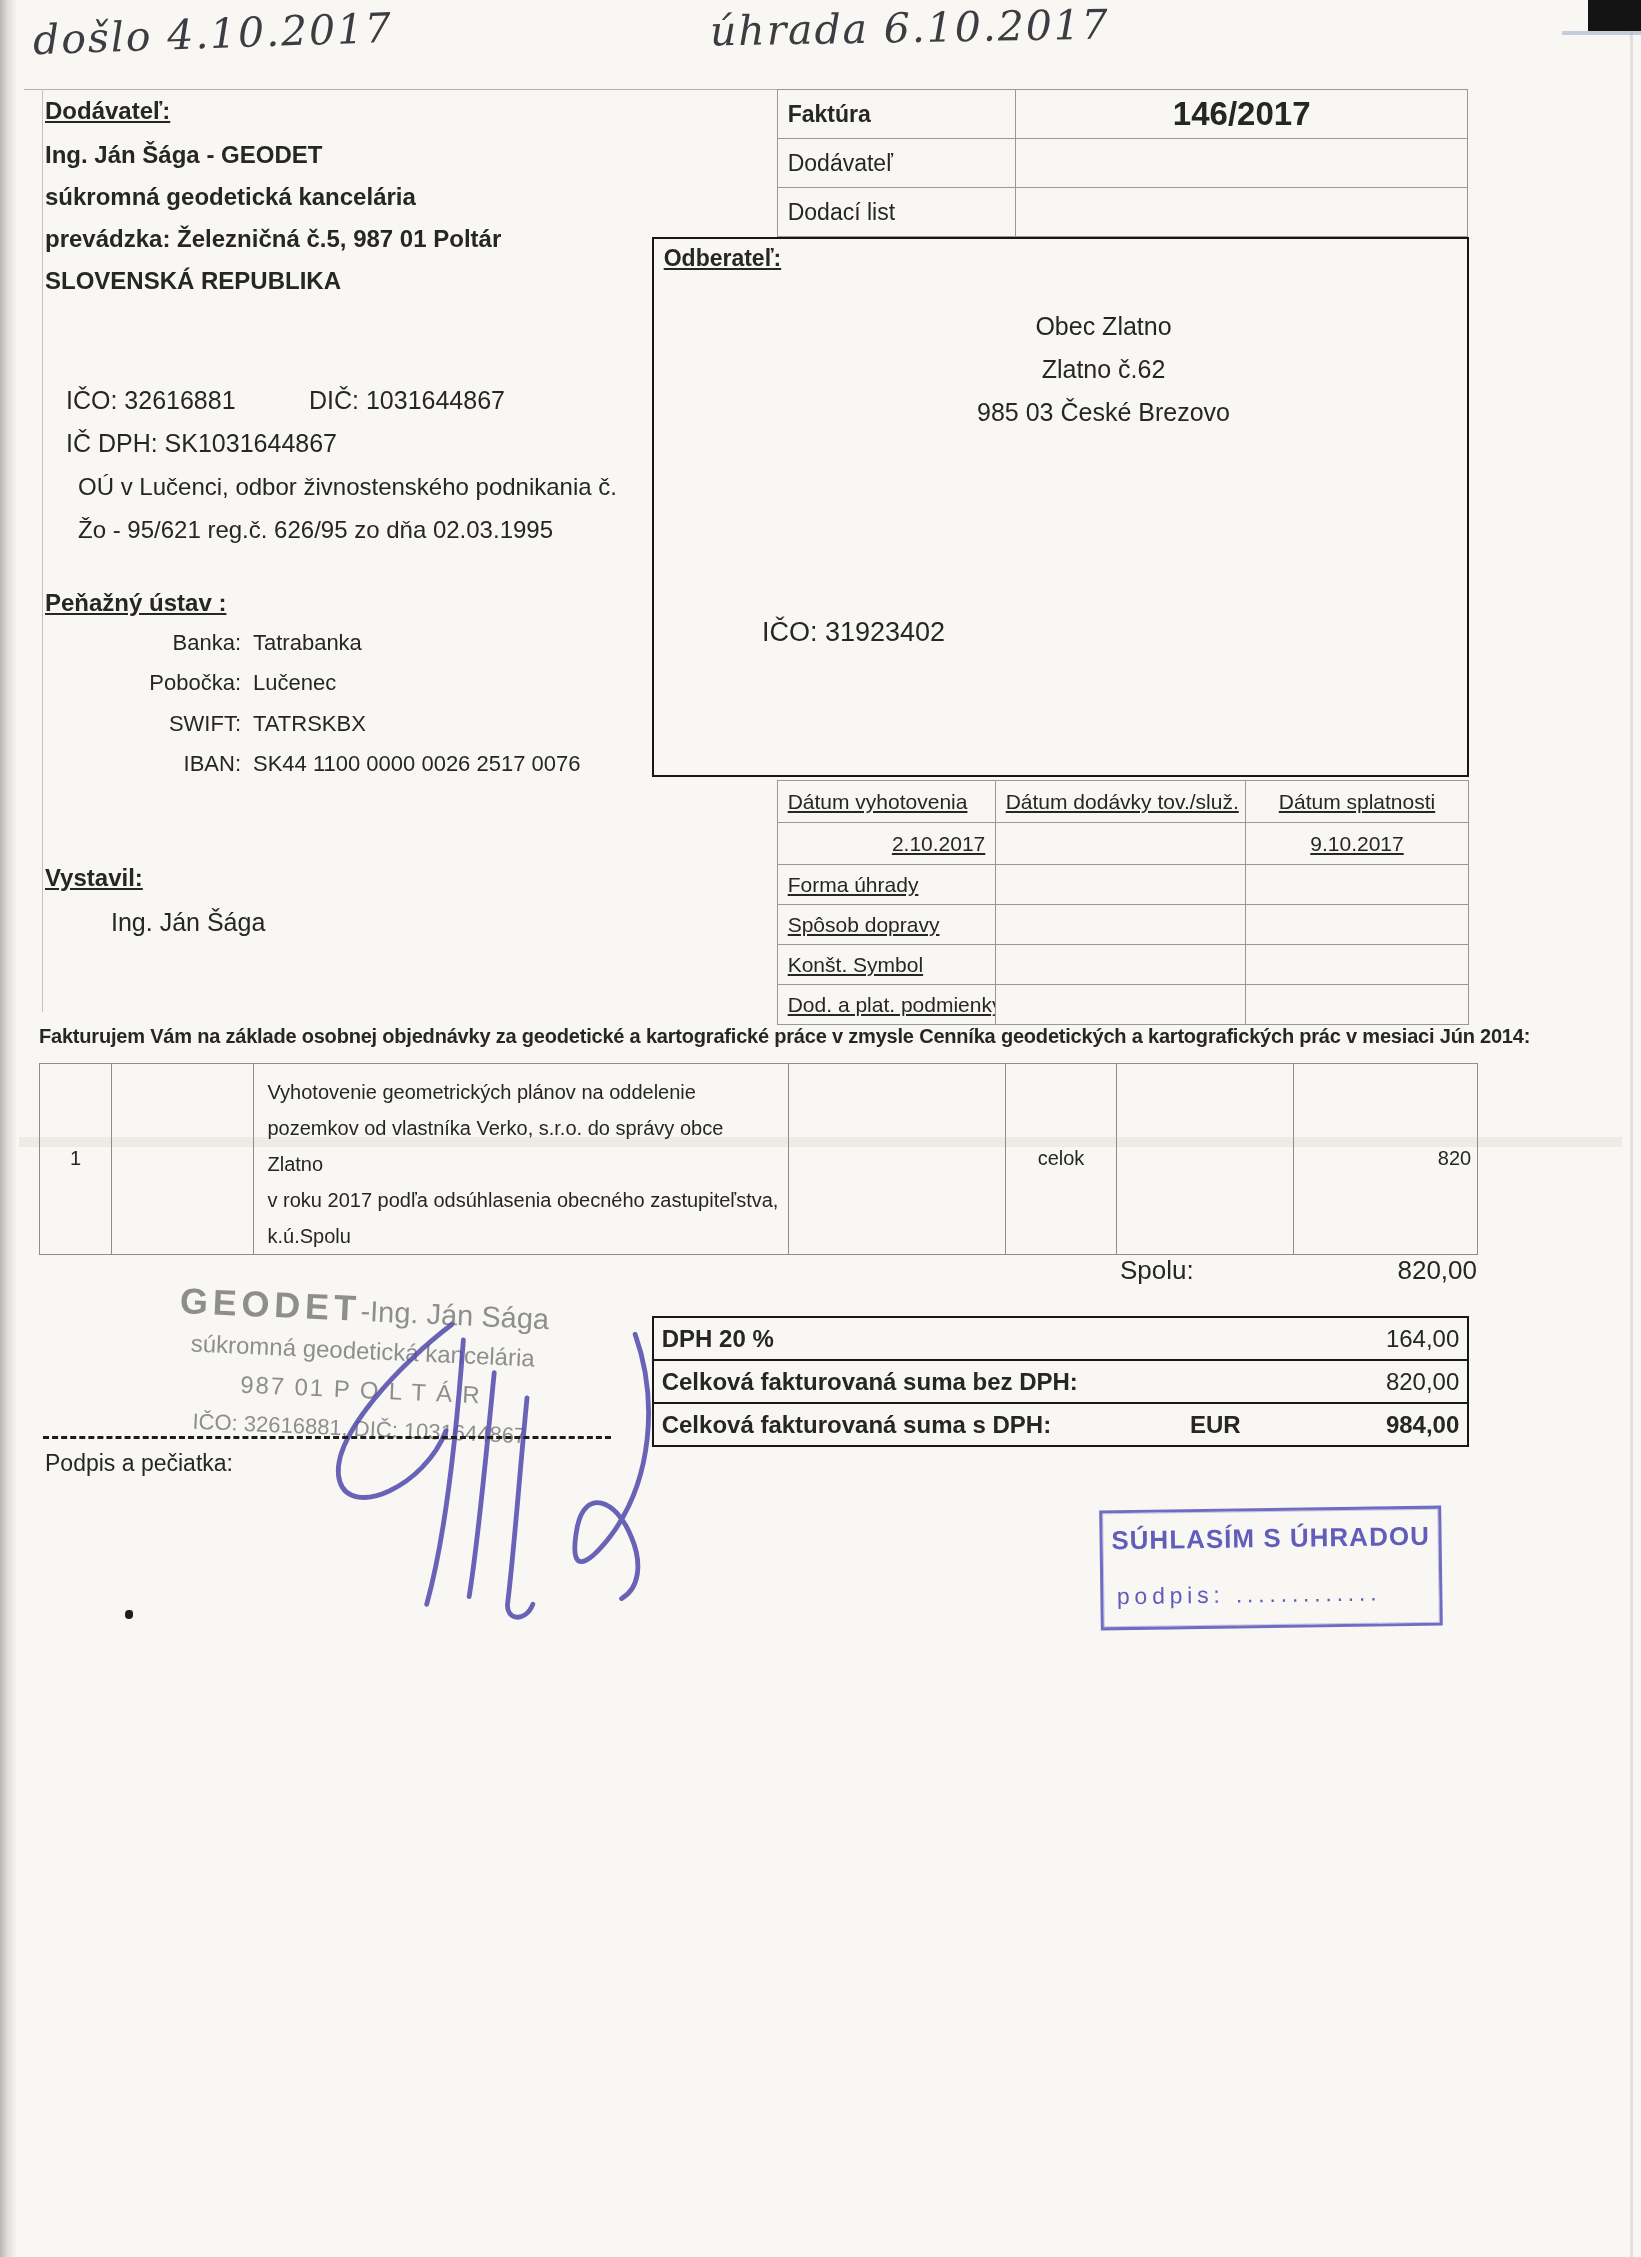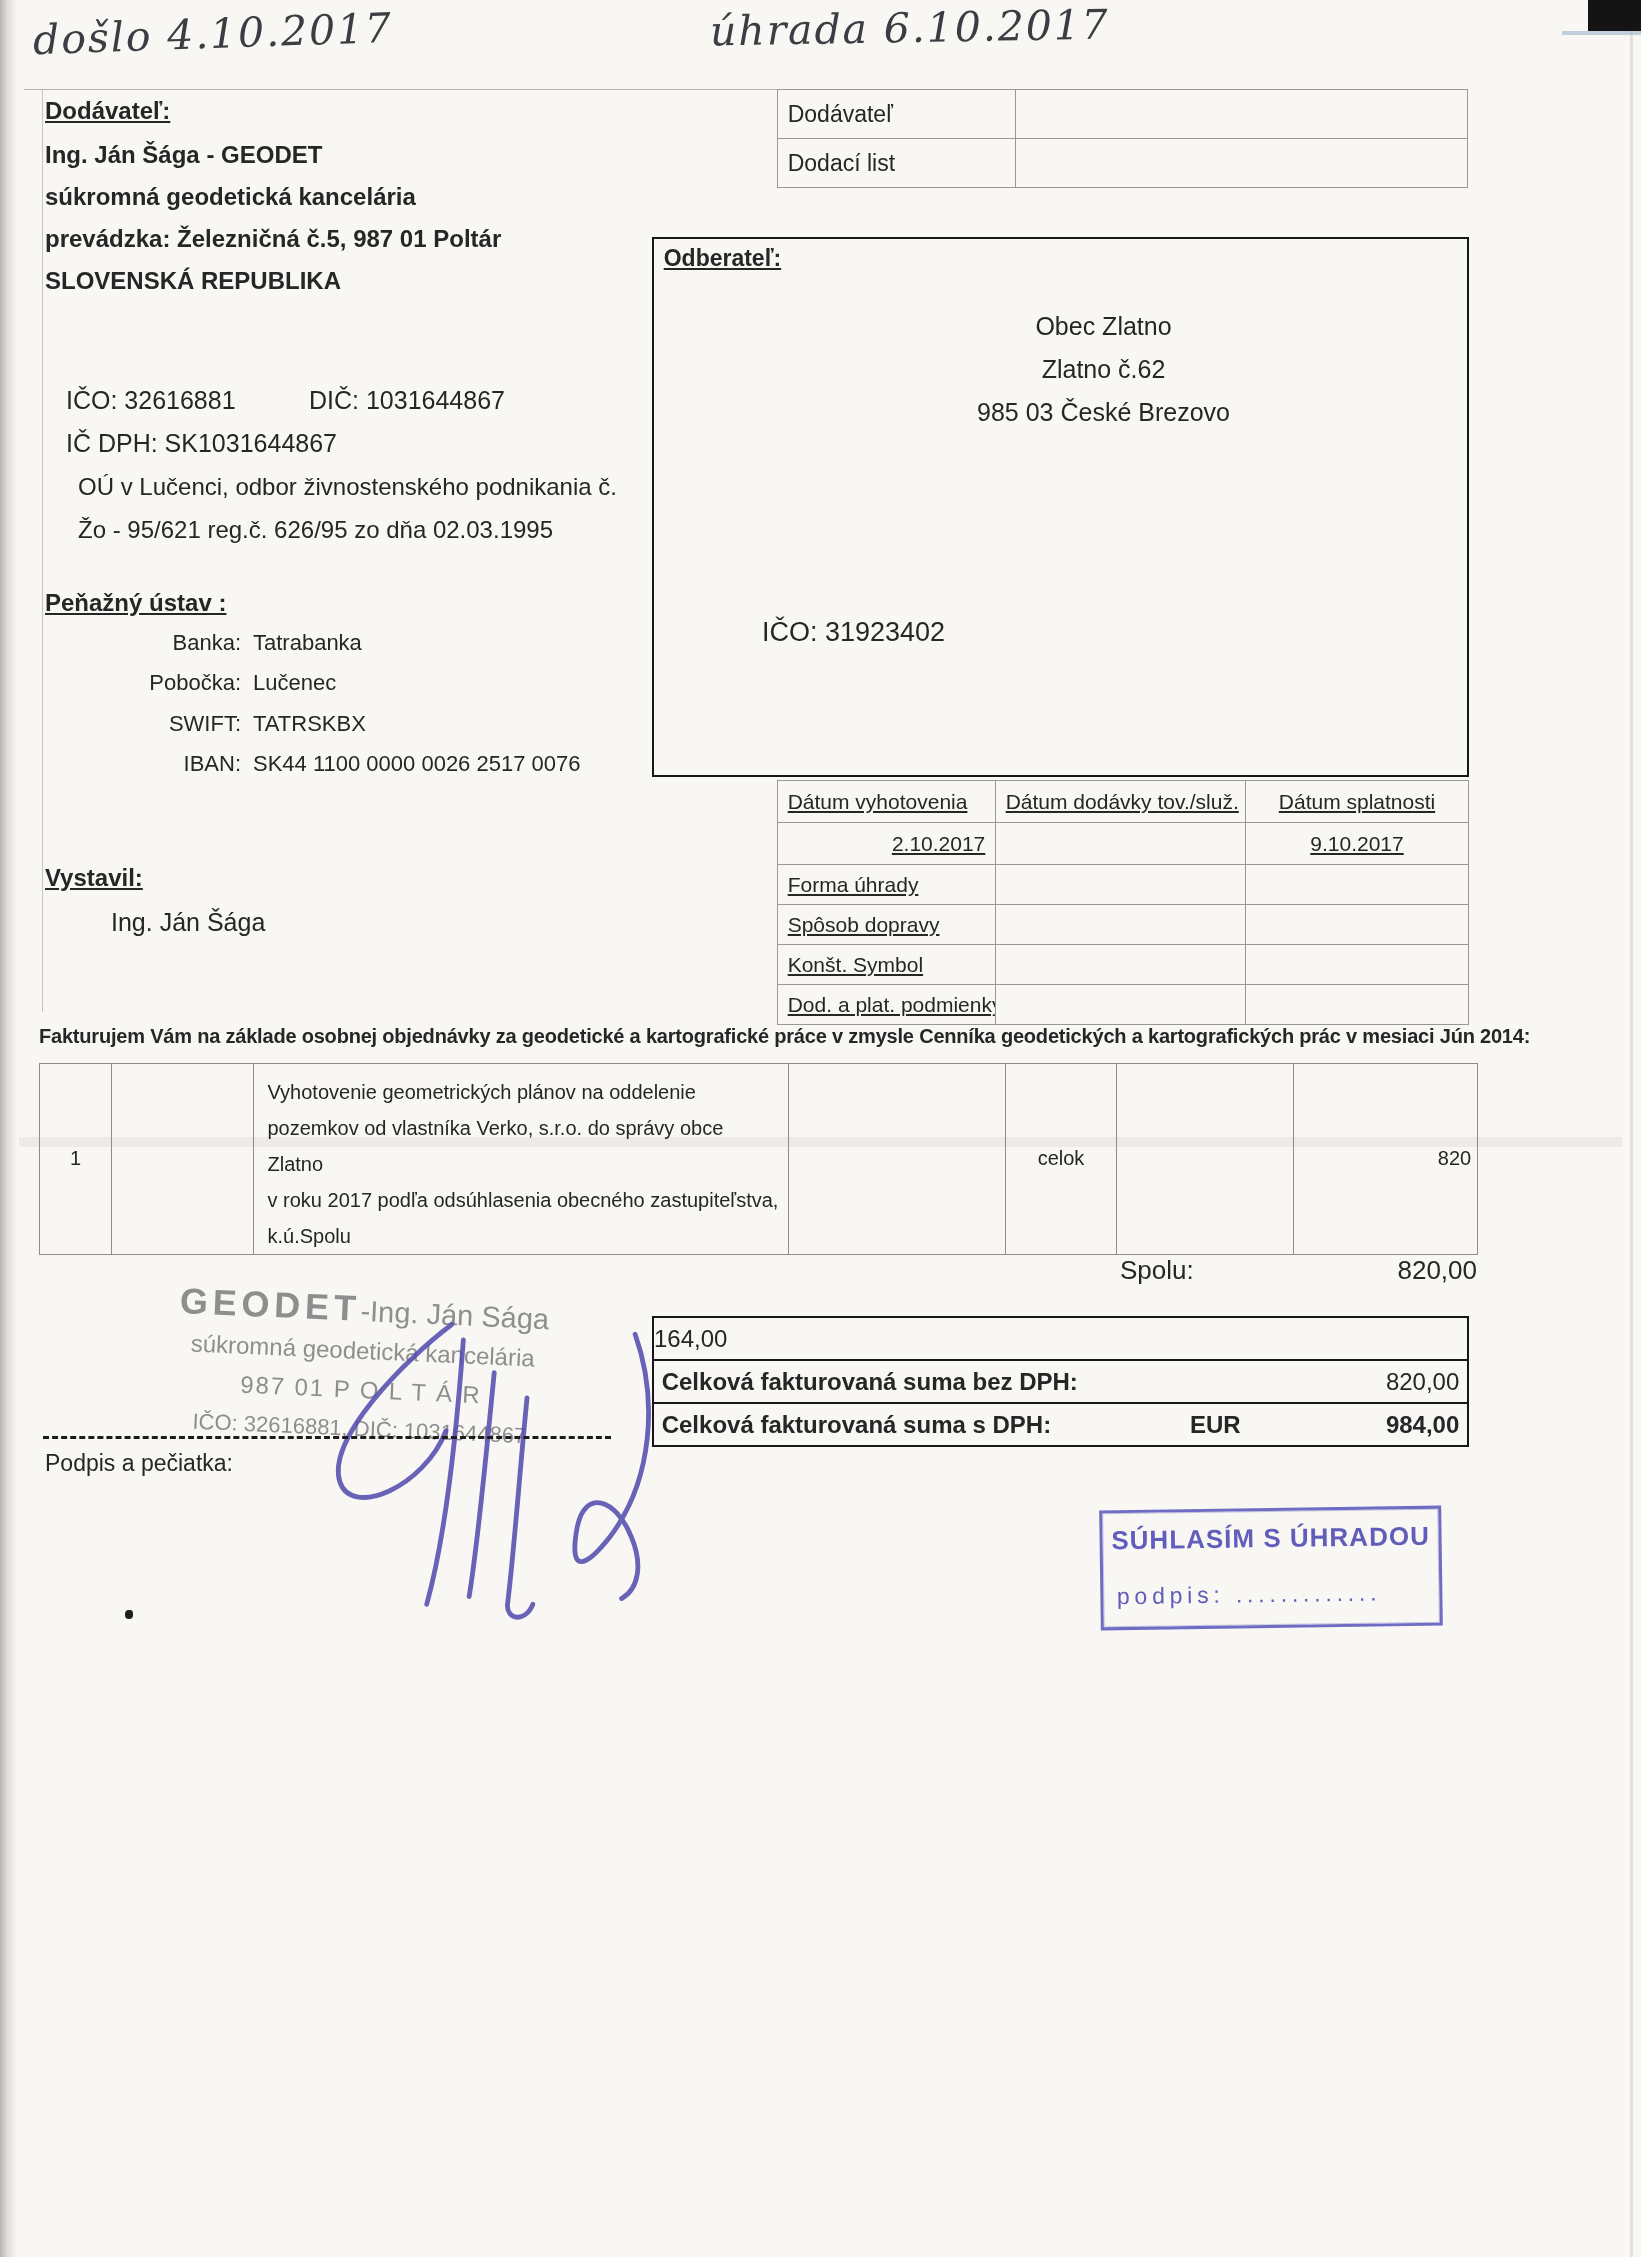--- a/index.html
+++ b/index.html
@@ -103,20 +103,24 @@
 <div class="abs t23 nw" style="left:43px;top:711px;width:198px;text-align:right;">SWIFT:</div>
 <div class="abs t23 nw" style="left:253px;top:711px;">TATRSKBX</div>
 <div class="abs t23 nw" style="left:43px;top:751px;width:198px;text-align:right;">IBAN:</div>
 <div class="abs t23 nw" style="left:253px;top:751px;">SK44 1100 0000 0026 2517 0076</div>
 
 <div class="abs sup-line b u t25" style="top:864px;">Vystavil:</div>
 <div class="abs t26 nw" style="left:111px;top:908px;">Ing. Ján Šága</div>
 
 <table class="abs inv-table">
   <tbody>
+      <tr>
+    <td class="lab b">Faktúra</td>
+    <td class="val">146/2017</td>
+  </tr>
   <tr>
     <td class="lab">Dodávateľ</td>
     <td></td>
   </tr>
   <tr>
     <td class="lab">Dodací list</td>
     <td></td>
   </tr>
 </tbody>
   </table>
@@ -199,20 +203,21 @@
     <td style="text-align:right;">820</td>
   </tr>
 </tbody>
   </table>
 
 <div class="abs nw" style="left:1120px;top:1255px;font-size:26px;">Spolu:</div>
 <div class="abs" style="left:1323px;top:1255px;width:154px;text-align:right;font-size:26px;">820,00</div>
 
 <div class="abs tot-box">
   <div class="tot-row">
+    <span class="lab">DPH 20 %</span>
     <span class="cur"></span>
     <span class="val">164,00</span>
   </div>
   <div class="tot-row">
     <span class="lab">Celková fakturovaná suma bez DPH:</span>
     <span class="cur"></span>
     <span class="val">820,00</span>
   </div>
   <div class="tot-row final">
     <span class="lab">Celková fakturovaná suma s DPH:</span>

